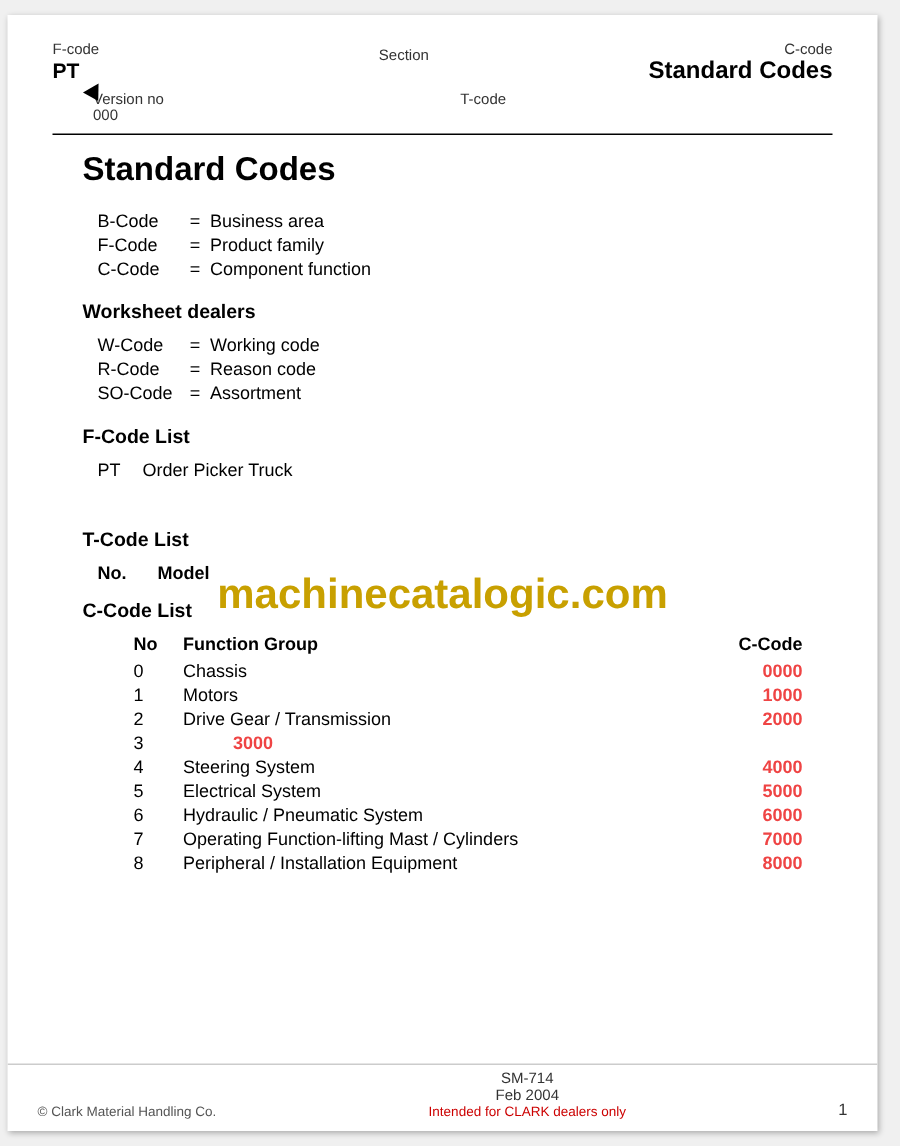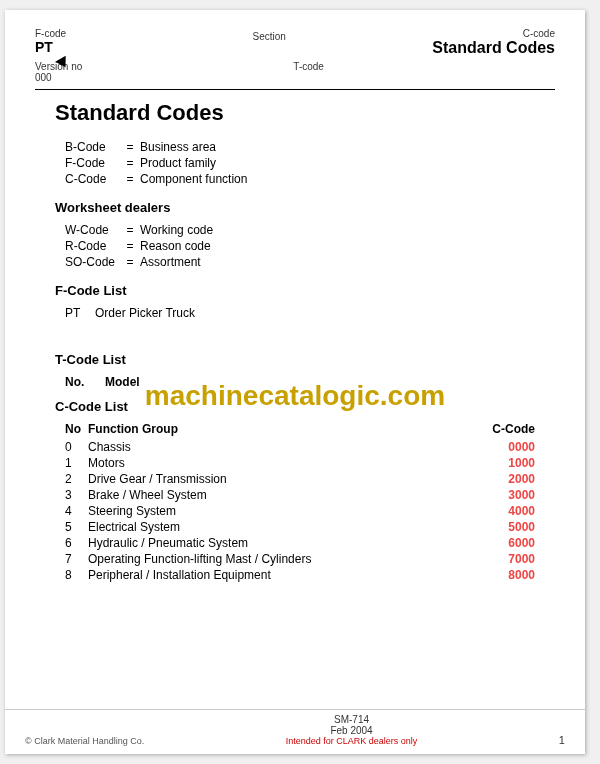--- a/index.html
+++ b/index.html
@@ -65,20 +65,21 @@
     .header-title-right {
       font-size: 16px;
       font-weight: bold;
       color: #000;
       text-align: right;
     }
     .header-version-row {
       display: flex;
       justify-content: space-between;
       margin-top: 4px;
+      margin-left: 27px;
     }
     .header-version-label {
       font-size: 10px;
       color: #333;
     }
     .header-version-value {
       font-size: 10px;
       color: #333;
     }
     .header-tcode-label {
@@ -183,21 +184,22 @@
       display: flex;
       align-items: center;
       margin-left: 10px;
       font-size: 12px;
       font-weight: bold;
       color: #000;
       margin-bottom: 4px;
       border-bottom: none;
     }
     .ccode-no {
-      width: 23px;
+      width: 33px;
+      margin-left: 24px;
     }
     .ccode-function {
       flex: 1;
     }
     .ccode-code {
       width: 60px;
       text-align: right;
     }
     .ccode-data-row {
       display: flex;
@@ -373,21 +375,20 @@
       <span class="ccode-function">Motors</span>
       <span class="ccode-code ccode-val-code">1000</span>
     </div>
           <div class="ccode-data-row">
       <span class="ccode-no">2</span>
       <span class="ccode-function">Drive Gear / Transmission</span>
       <span class="ccode-code ccode-val-code">2000</span>
     </div>
           <div class="ccode-data-row">
       <span class="ccode-no">3</span>
-      <span class="ccode-function">Brake / Wheel System</span>
       <span class="ccode-code ccode-val-code">3000</span>
     </div>
           <div class="ccode-data-row">
       <span class="ccode-no">4</span>
       <span class="ccode-function">Steering System</span>
       <span class="ccode-code ccode-val-code">4000</span>
     </div>
           <div class="ccode-data-row">
       <span class="ccode-no">5</span>
       <span class="ccode-function">Electrical System</span>

